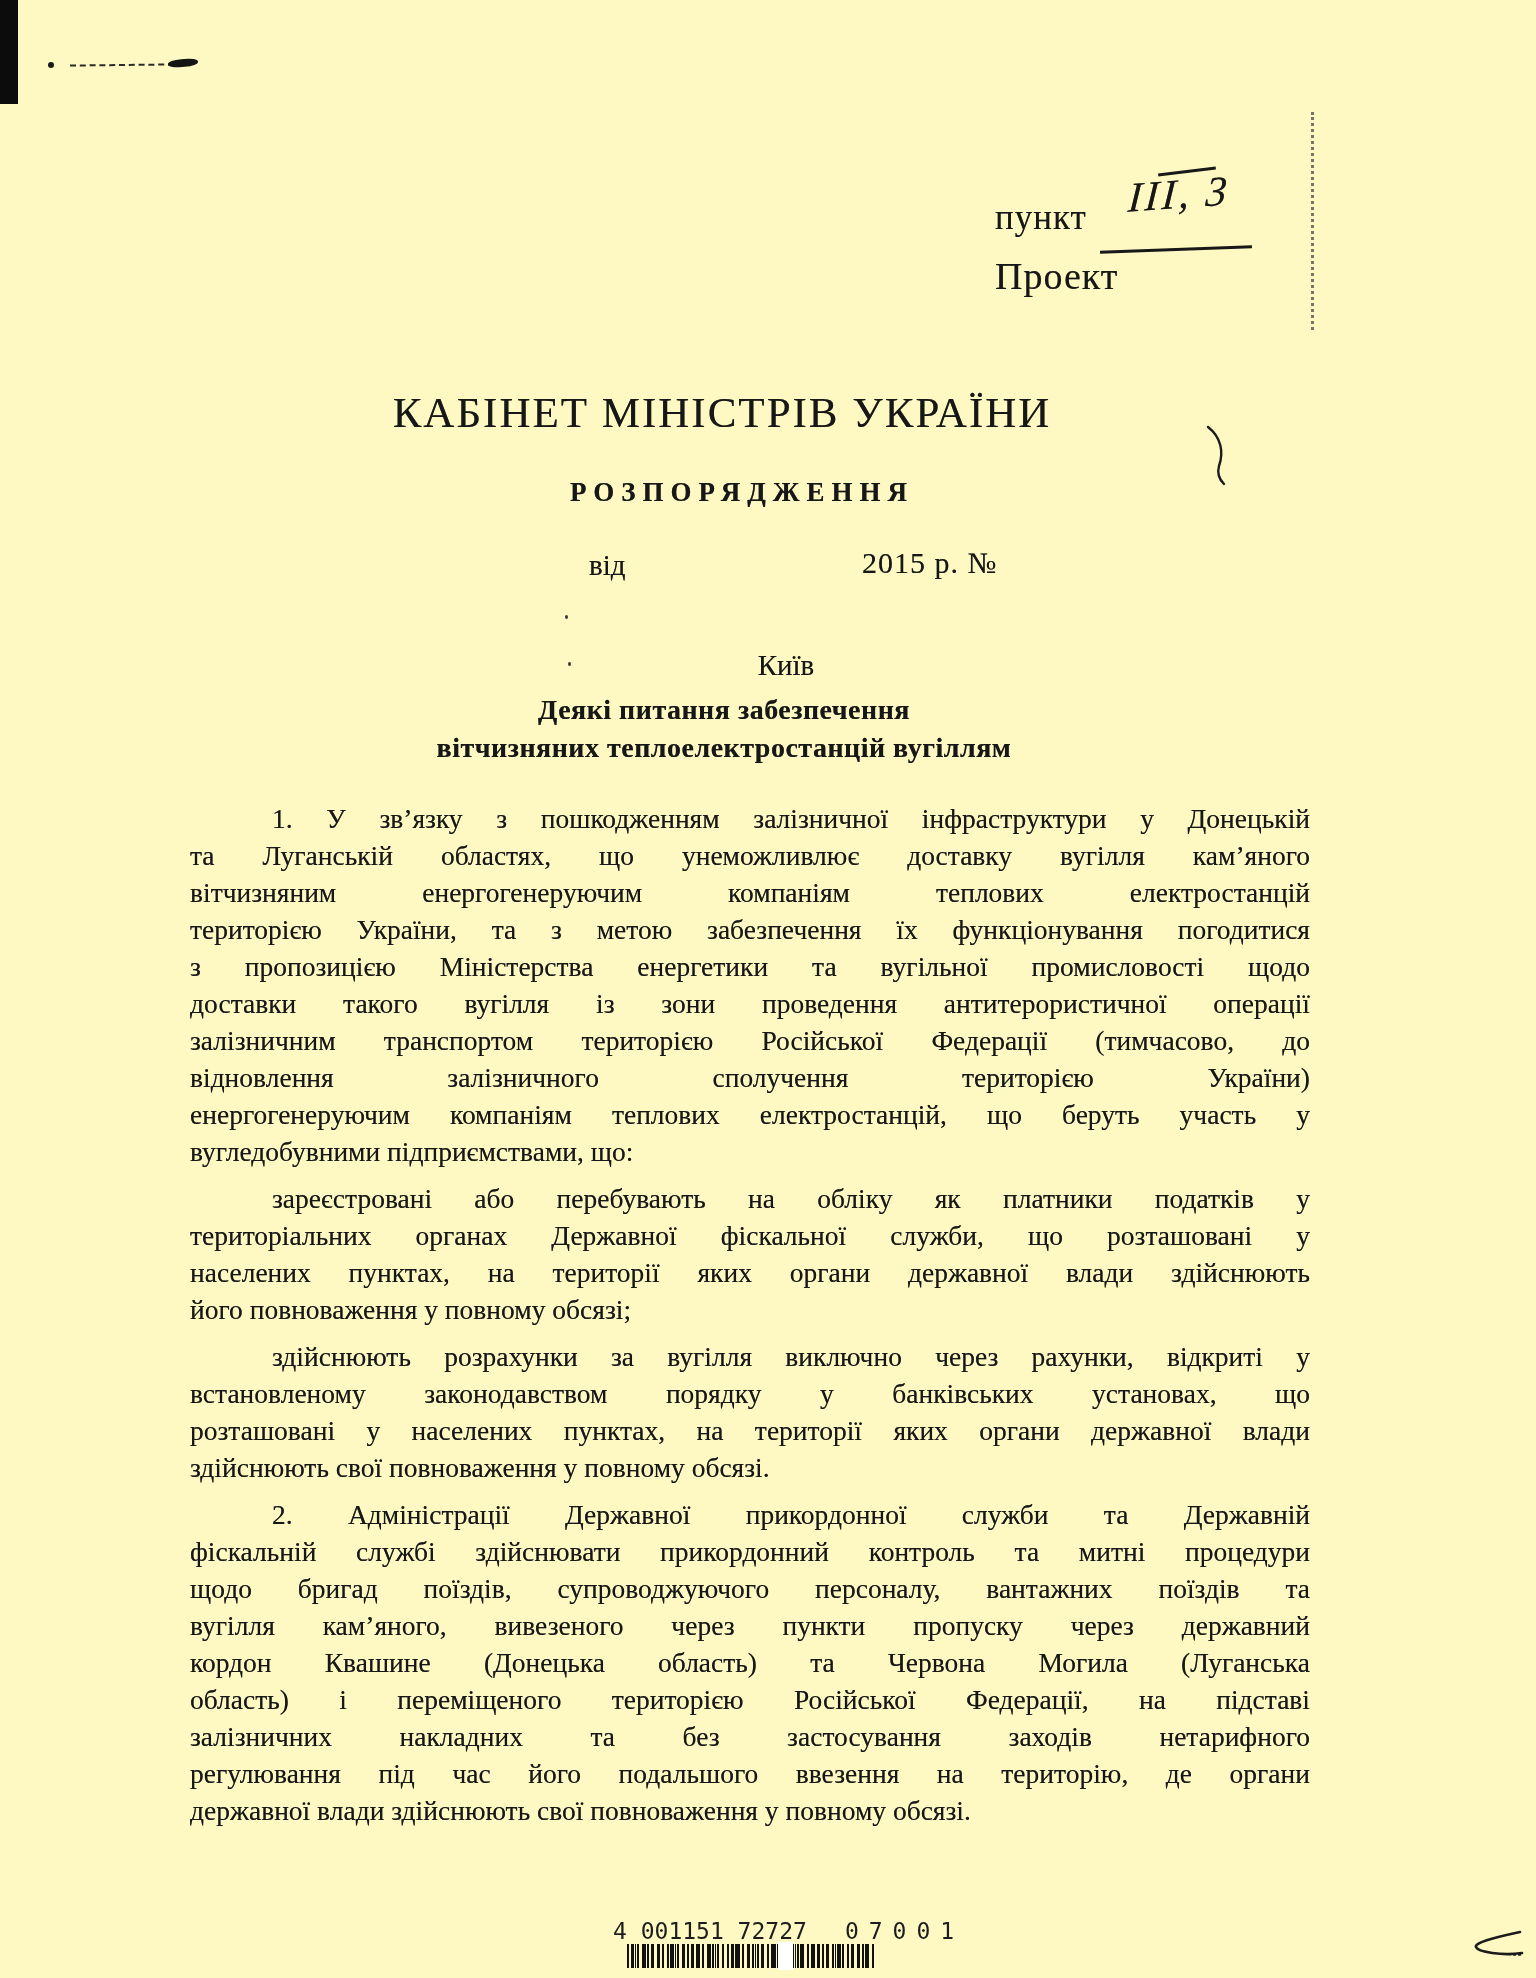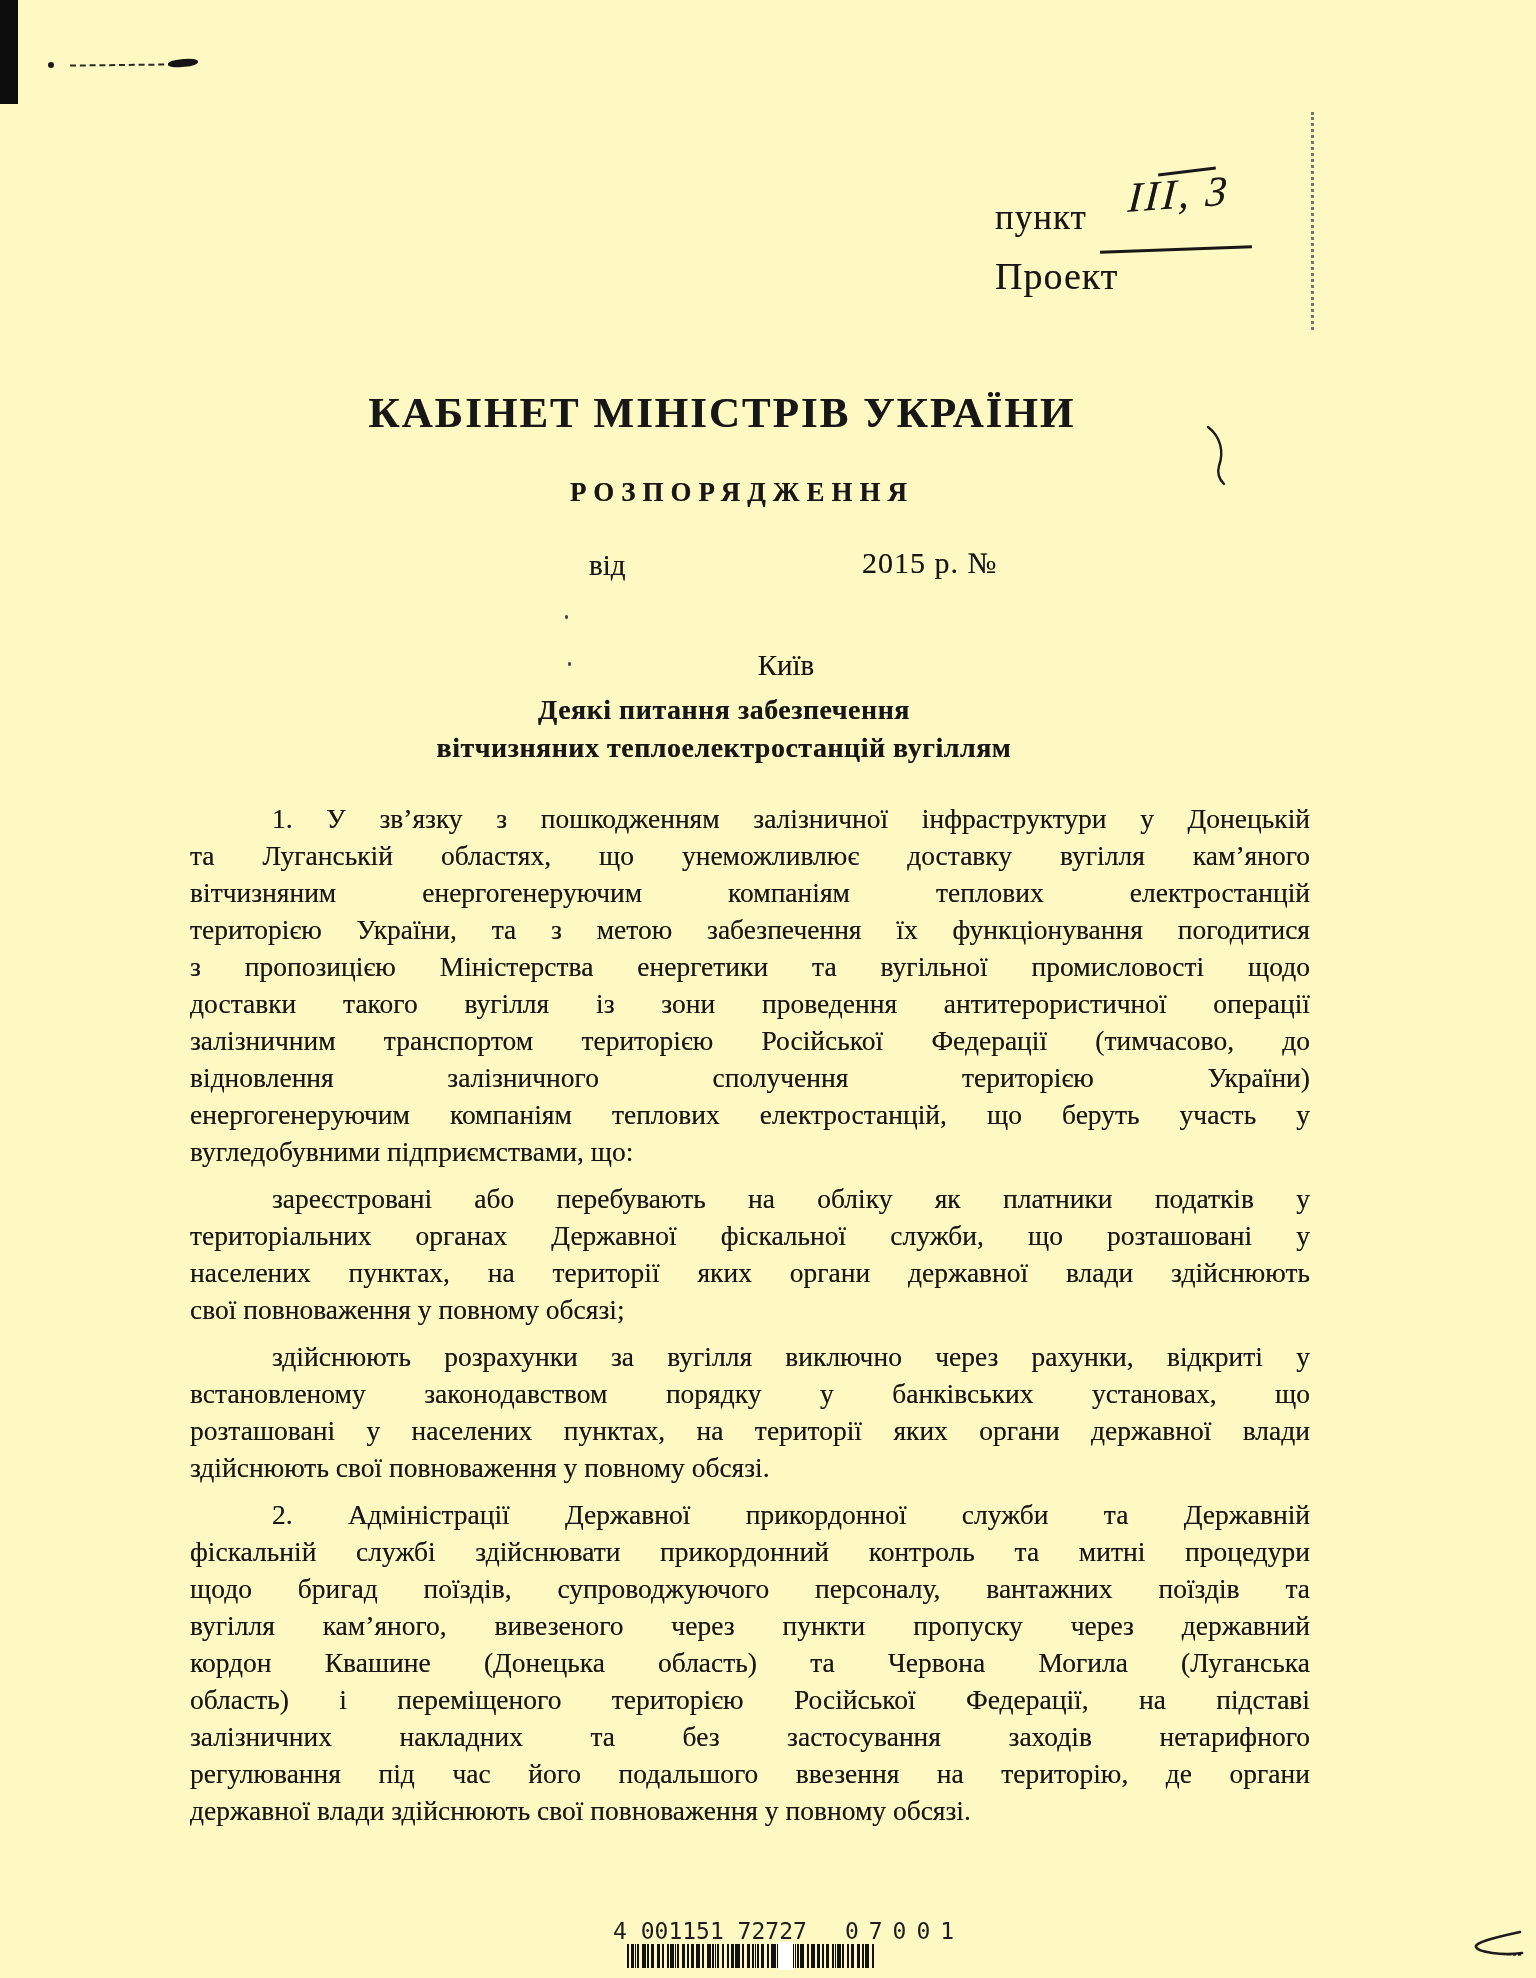--- a/index.html
+++ b/index.html
@@ -28,21 +28,21 @@
     font-size:42px;font-style:italic;
     transform:rotate(-4deg) skewX(-8deg);
     letter-spacing:3px;
   }
   .punkt-overline{position:absolute;left:1158px;top:170px;width:58px;border-top:3px solid #181818;transform:rotate(-7deg);}
   .punkt-underline{position:absolute;left:1100px;top:248px;width:152px;border-top:3px solid #181818;transform:rotate(-2deg);}
   .draft{position:absolute;left:995px;top:254px;font-size:38px;letter-spacing:1px;}
 
   
   .org{position:absolute;left:722px;top:388px;transform:translateX(-50%);
-       font-size:43px;font-weight:bold;letter-spacing:2px;white-space:nowrap;}
+       font-size:43px;font-weight:normal;letter-spacing:2px;white-space:nowrap;}
   .doctype{position:absolute;left:742px;top:477px;transform:translateX(-50%);
        font-size:27px;font-weight:bold;letter-spacing:7px;white-space:nowrap;}
   .dateline-prefix{position:absolute;left:552px;top:549px;font-size:29px;margin-left:37px;}
   .dateline-value{position:absolute;left:862px;top:546px;font-size:30px;letter-spacing:1px;}
   .city{position:absolute;left:786px;top:649px;transform:translateX(-50%);font-size:29px;}
 
   .doc-title{position:absolute;left:724px;top:691px;transform:translateX(-50%);
       font-size:28px;font-weight:bold;text-align:center;line-height:38px;letter-spacing:0.5px;white-space:nowrap;}
 
   
@@ -115,21 +115,21 @@
         <div class="tline">доставки такого вугілля  із зони проведення антитерористичної операції</div>
         <div class="tline">залізничним транспортом територією Російської Федерації (тимчасово, до</div>
         <div class="tline">відновлення залізничного сполучення територією України)</div>
         <div class="tline">енергогенеруючим компаніям теплових електростанцій, що беруть участь у</div>
         <div class="tline last">вугледобувними підприємствами, що:</div>
       </div>
     <div class="para">
         <div class="tline indent">зареєстровані або перебувають на обліку як платники податків у</div>
         <div class="tline">територіальних органах Державної фіскальної служби, що розташовані у</div>
         <div class="tline">населених пунктах, на території яких органи державної влади здійснюють</div>
-        <div class="tline last">свої повноваження у повному обсязі;</div>
+        <div class="tline last">його повноваження у повному обсязі;</div>
       </div>
     <div class="para">
         <div class="tline indent">здійснюють розрахунки за вугілля виключно через рахунки, відкриті у</div>
         <div class="tline">встановленому законодавством порядку у банківських установах, що</div>
         <div class="tline">розташовані у населених пунктах, на території яких органи державної влади</div>
         <div class="tline last">здійснюють свої повноваження у повному обсязі.</div>
       </div>
     <div class="para">
         <div class="tline indent">2. Адміністрації Державної прикордонної служби та Державній</div>
         <div class="tline">фіскальній службі здійснювати прикордонний контроль та митні процедури</div>

